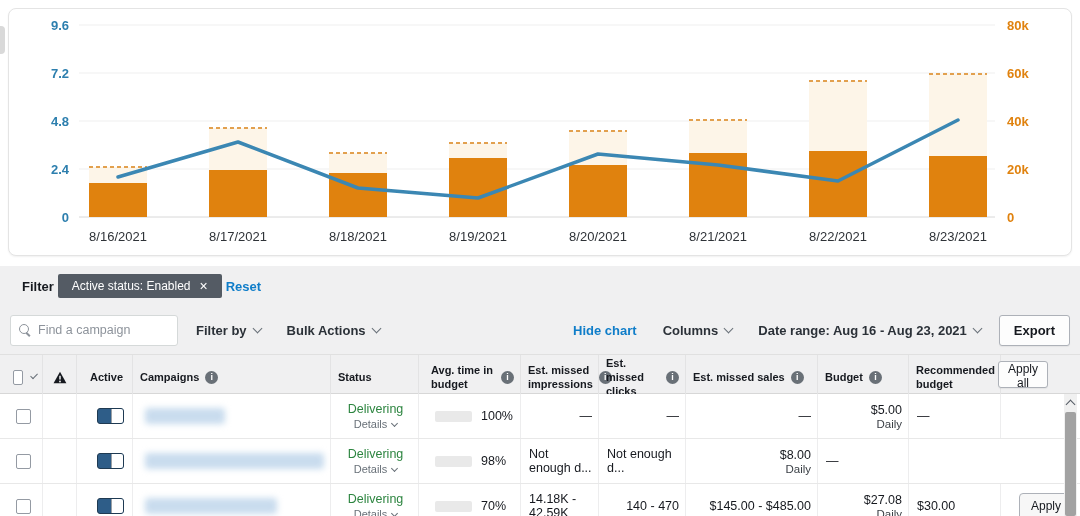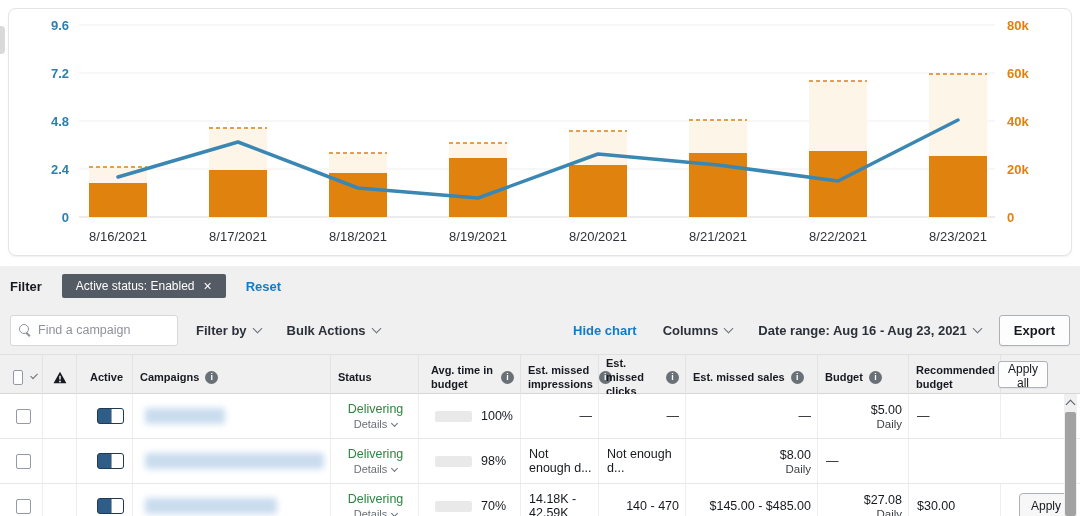--- a/index.html
+++ b/index.html
@@ -13,21 +13,21 @@
   
   .chart-card { position:absolute; left:8px; top:8px; width:1064px; height:248px;
     background:#fff; border:1px solid #e4e4e4; border-radius:8px;
     box-shadow:0 1px 2px rgba(0,0,0,.06); overflow:hidden; }
   .chart-card svg { display:block; }
 
   
   .panel { position:absolute; left:0; top:266px; width:1080px; height:250px;
     background:#f0f0f1; }
 
-  .filter-row { display:flex; align-items:center; height:40px; padding:0 10px; gap:20px; }
+  .filter-row { display:flex; align-items:center; height:40px; padding:0 22px; gap:4px; }
   .filter-label { font-size:13px; font-weight:bold; }
   .pill { display:flex; align-items:center; gap:9px; background:#545b64; color:#fff;
     font-size:12px; padding:5px 14px; border-radius:2px; }
   .pill-x { font-size:14px; line-height:1; cursor:pointer; }
   .link { color:#0f7dc9; font-size:13px; font-weight:bold; cursor:pointer;text-align:center; }
 
   .toolbar { display:flex; align-items:center; height:48px; padding:0 10px; }
   .search { display:flex; align-items:center; width:168px; height:31px; background:#fff;
     border:1px solid #d5d9d9; border-radius:3px; padding:0 8px; gap:6px; }
   .search input { border:none; outline:none; width:120px; font-size:12.5px;

